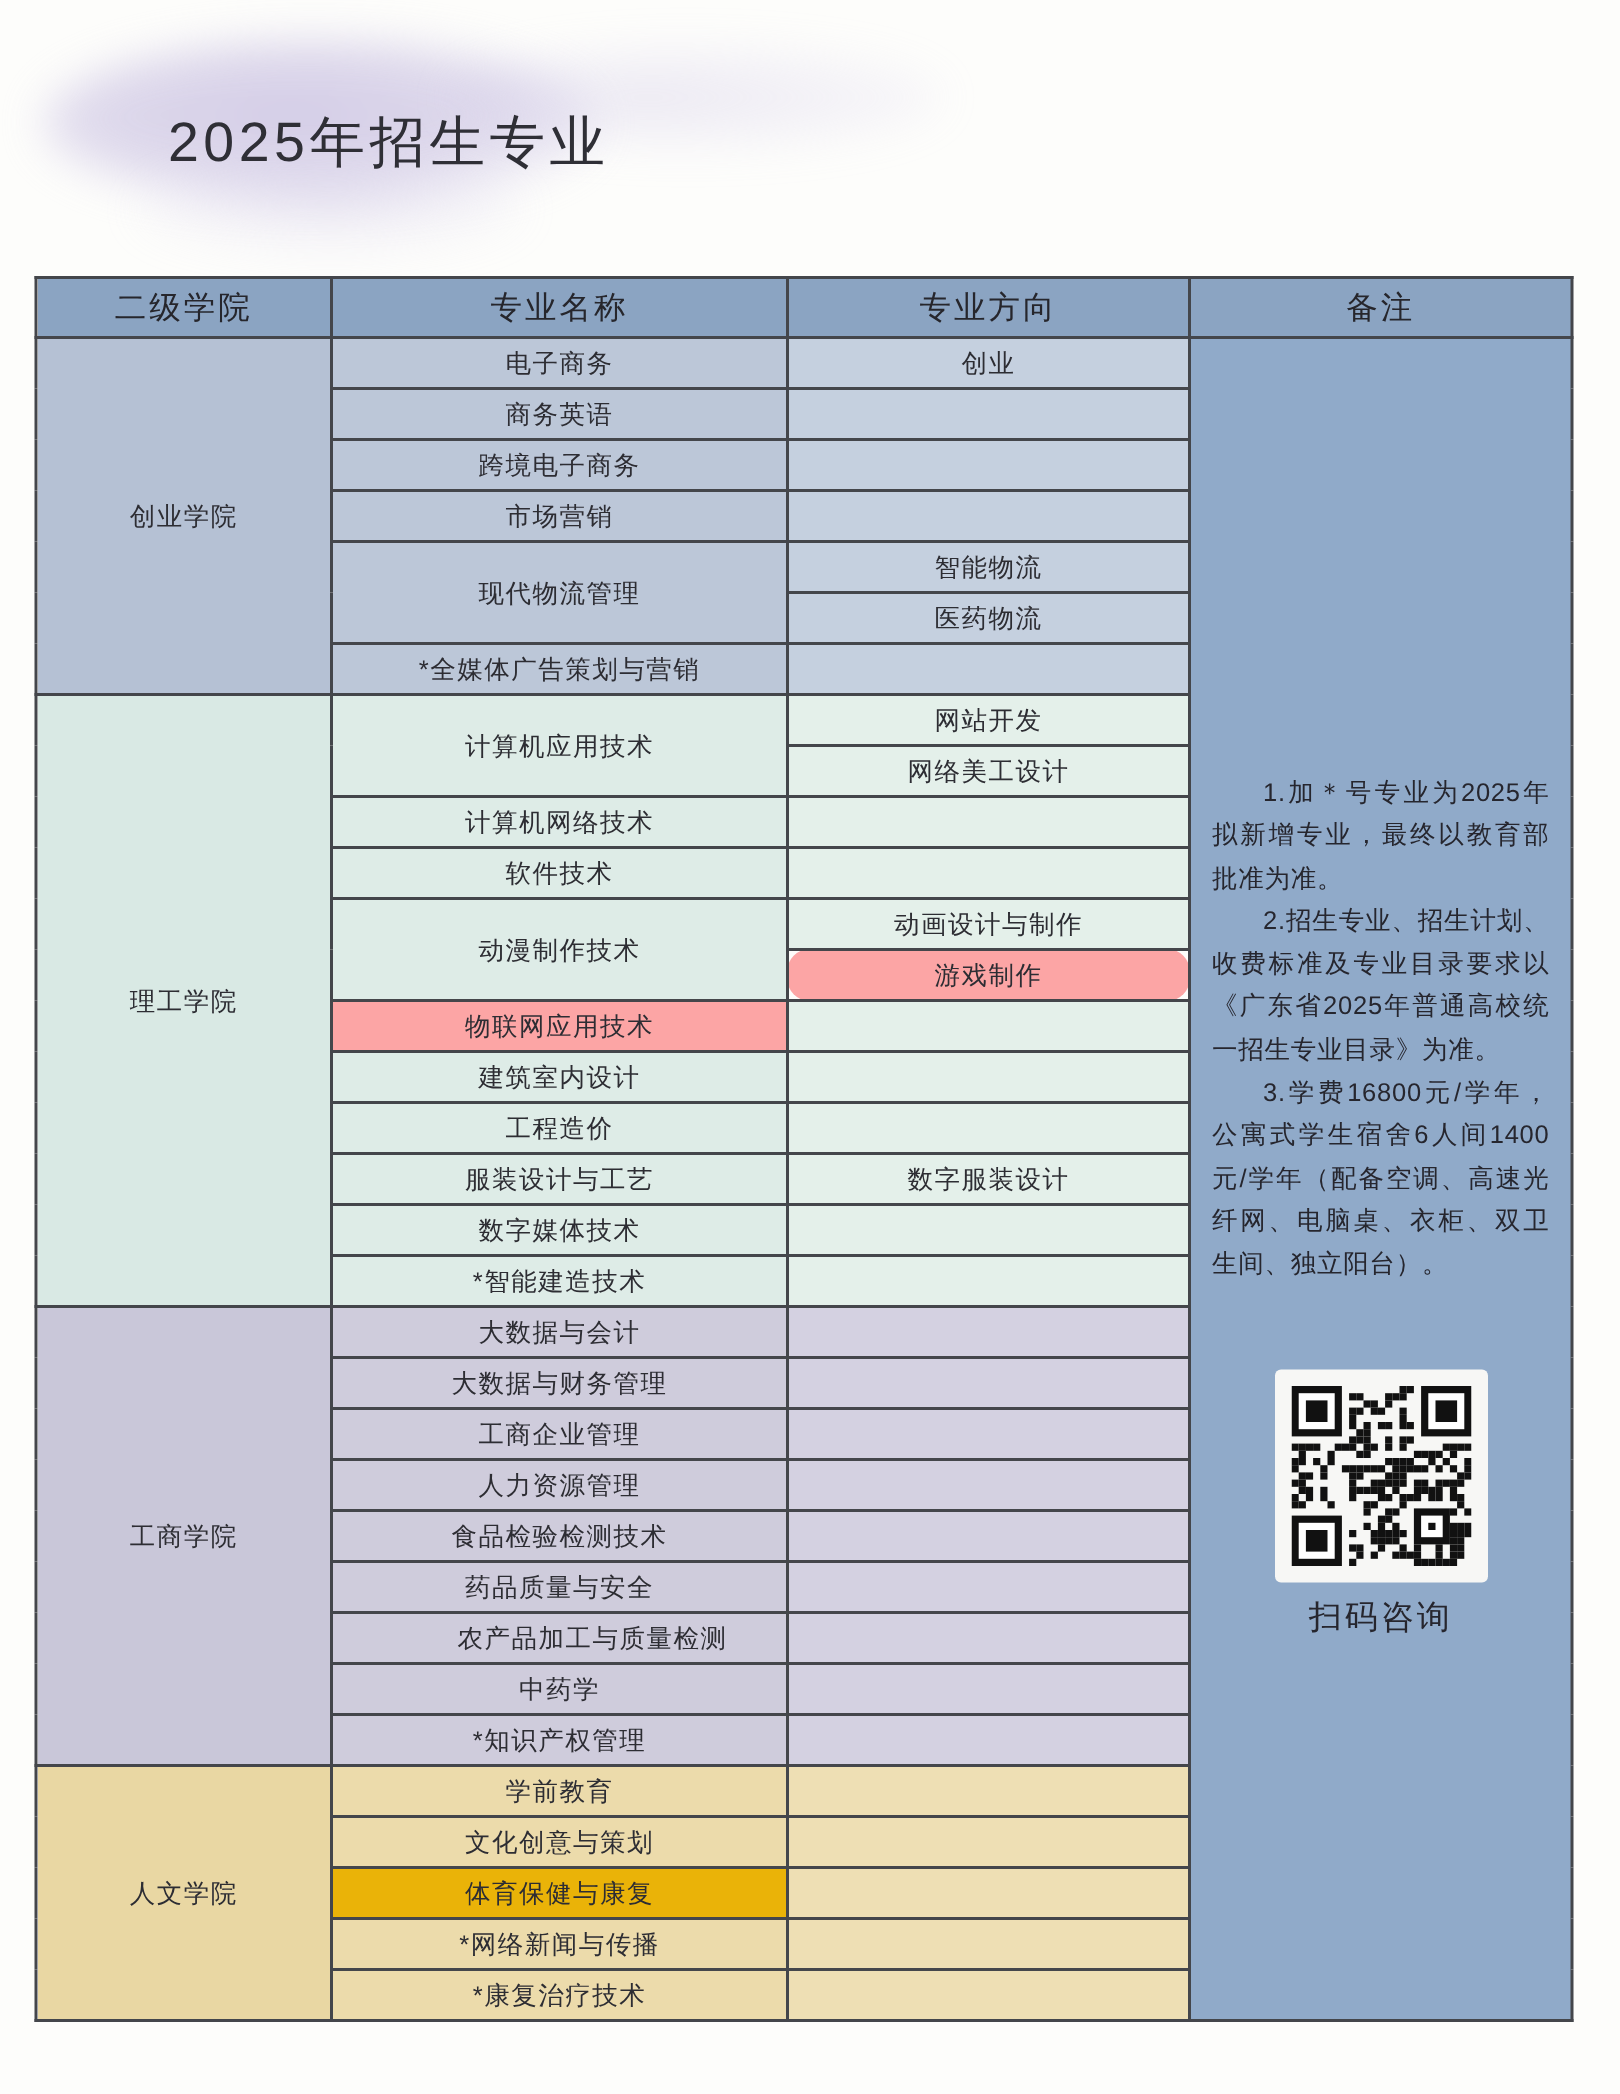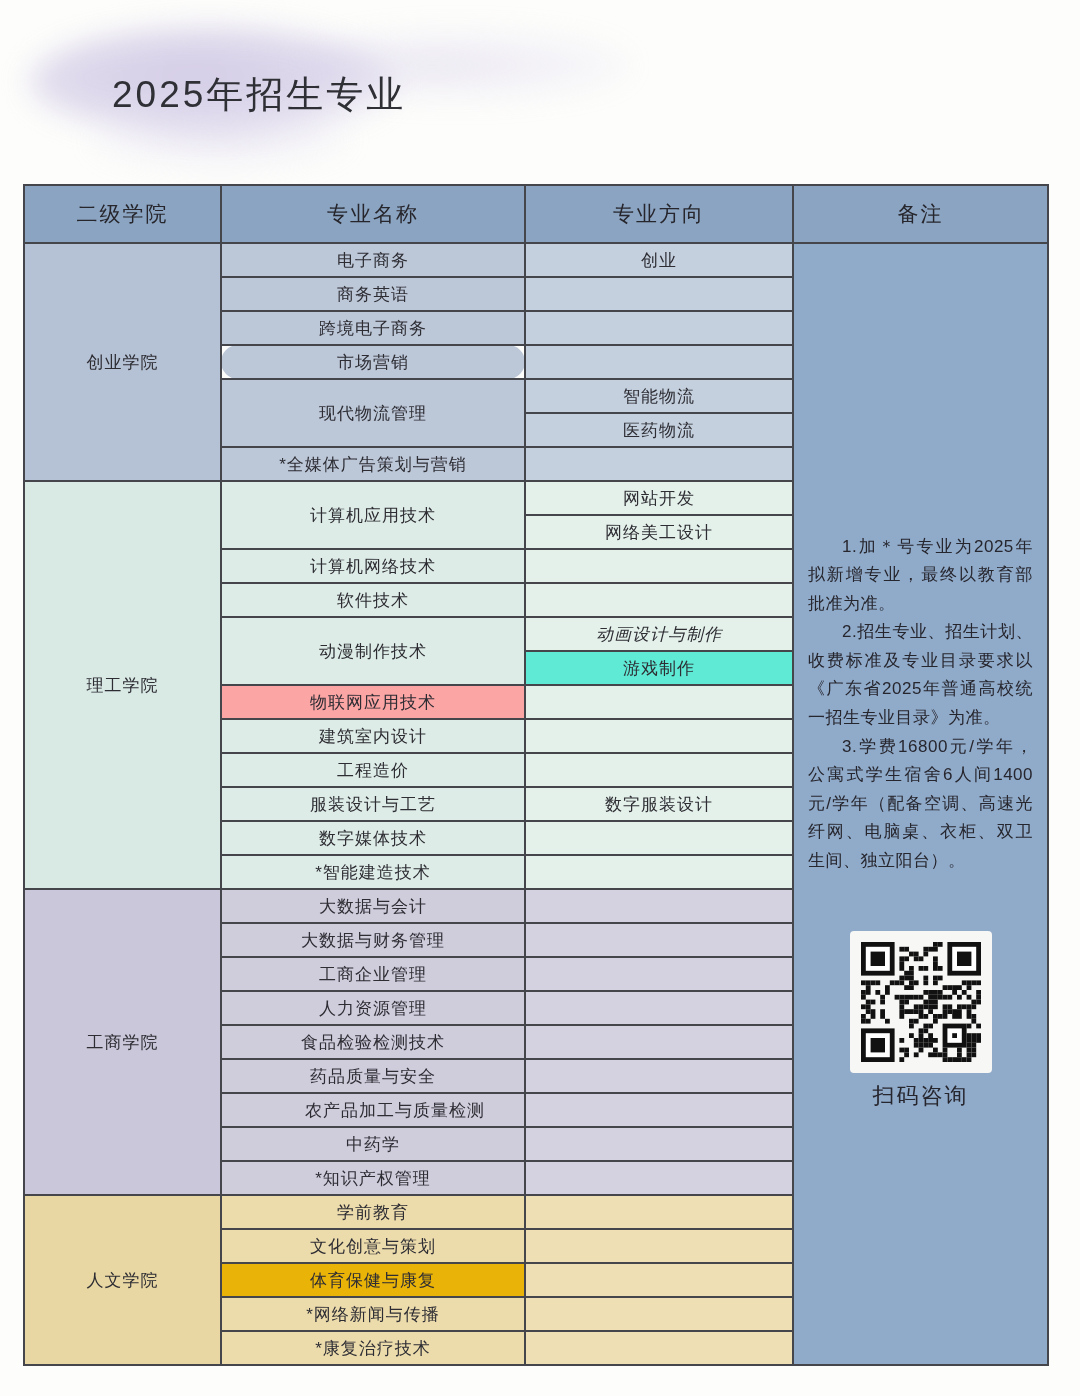--- a/index.html
+++ b/index.html
@@ -49,21 +49,21 @@
     border-collapse: collapse;
     table-layout: fixed;
   }
   table.adm th, table.adm td {
     border: 2px solid #44464b;
     text-align: center;
     vertical-align: middle;
     overflow: hidden;
   }
   table.adm th {
-    height: 58px;
+    height: 40px;
     font-size: 21px;
     font-weight: 500;
     letter-spacing: 2px;
     color: #26262c;
   }
   table.adm td { height: 34px; font-size: 17px; font-weight: 500; letter-spacing: 1px; }
   td.college-cell { font-size: 22px; font-weight: 500; letter-spacing: 2px; }
   td.major-cell, td.direction-cell { color: #2d2d33; }
 
   
@@ -352,21 +352,21 @@
         </tr>
         <tr>
           <td class="major-cell" rowspan="1" style="background: rgb(188, 199, 216);">商务英语</td>
           <td class="direction-cell" style="background: rgb(197, 208, 223);"></td>
         </tr>
         <tr>
           <td class="major-cell" rowspan="1" style="background: rgb(188, 199, 216);">跨境电子商务</td>
           <td class="direction-cell" style="background: rgb(197, 208, 223);"></td>
         </tr>
         <tr>
-          <td class="major-cell" rowspan="1" style="background: rgb(188, 199, 216); border-radius: 17px;">市场营销</td>
+          <td class="major-cell" rowspan="1" style="background: rgb(188, 199, 216);">市场营销</td>
           <td class="direction-cell" style="background: rgb(197, 208, 223);"></td>
         </tr>
         <tr>
           <td class="major-cell" rowspan="2" style="background: rgb(188, 199, 216);">现代物流管理</td>
           <td class="direction-cell" style="background: rgb(197, 208, 223);">智能物流</td>
         </tr>
         <tr>
           <td class="direction-cell" style="background: rgb(197, 208, 223);">医药物流</td>
         </tr>
         <tr>
@@ -384,24 +384,24 @@
         <tr>
           <td class="major-cell" rowspan="1" style="background: rgb(222, 236, 231);">计算机网络技术</td>
           <td class="direction-cell" style="background: rgb(228, 240, 234);"></td>
         </tr>
         <tr>
           <td class="major-cell" rowspan="1" style="background: rgb(222, 236, 231);">软件技术</td>
           <td class="direction-cell" style="background: rgb(228, 240, 234);"></td>
         </tr>
         <tr>
           <td class="major-cell" rowspan="2" style="background: rgb(222, 236, 231);">动漫制作技术</td>
-          <td class="direction-cell" style="background: rgb(228, 240, 234); font-style: italic;">动画设计与制作</td>
-        </tr>
-        <tr>
-          <td class="direction-cell" style="background: #5eead4;">游戏制作</td>
+          <td class="direction-cell" style="background: rgb(228, 240, 234);">动画设计与制作</td>
+        </tr>
+        <tr>
+          <td class="direction-cell" style="background: #fca5a5; border-radius: 14px;">游戏制作</td>
         </tr>
         <tr>
           <td class="major-cell" rowspan="1" style="background: #fca5a5;">物联网应用技术</td>
           <td class="direction-cell" style="background: rgb(228, 240, 234);"></td>
         </tr>
         <tr>
           <td class="major-cell" rowspan="1" style="background: rgb(222, 236, 231);">建筑室内设计</td>
           <td class="direction-cell" style="background: rgb(228, 240, 234);"></td>
         </tr>
         <tr>

